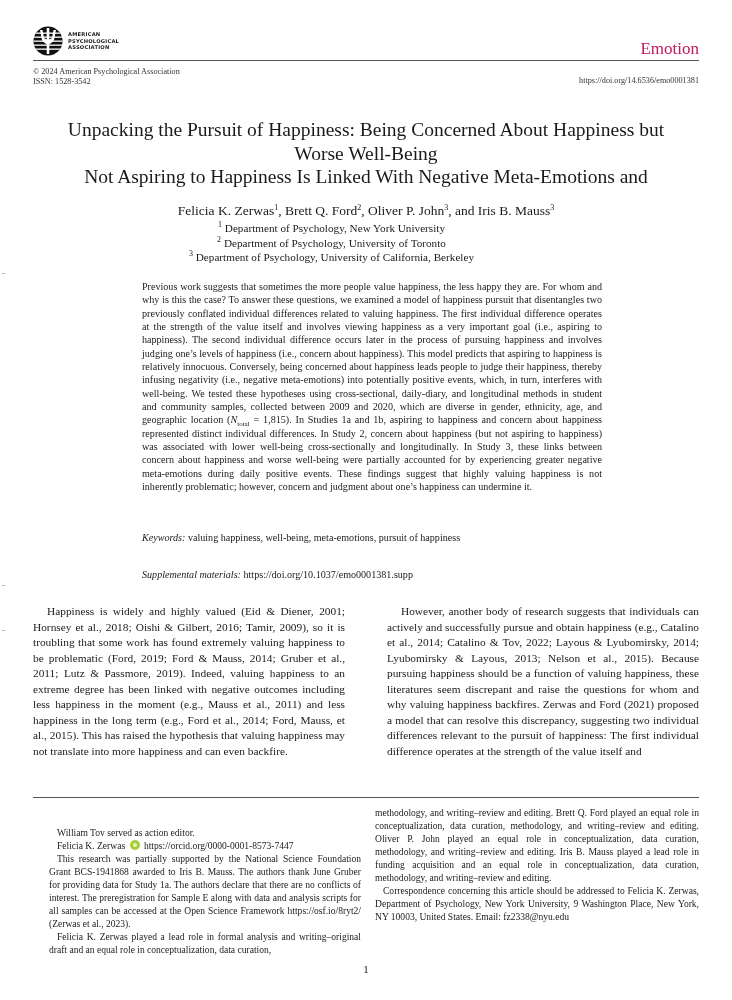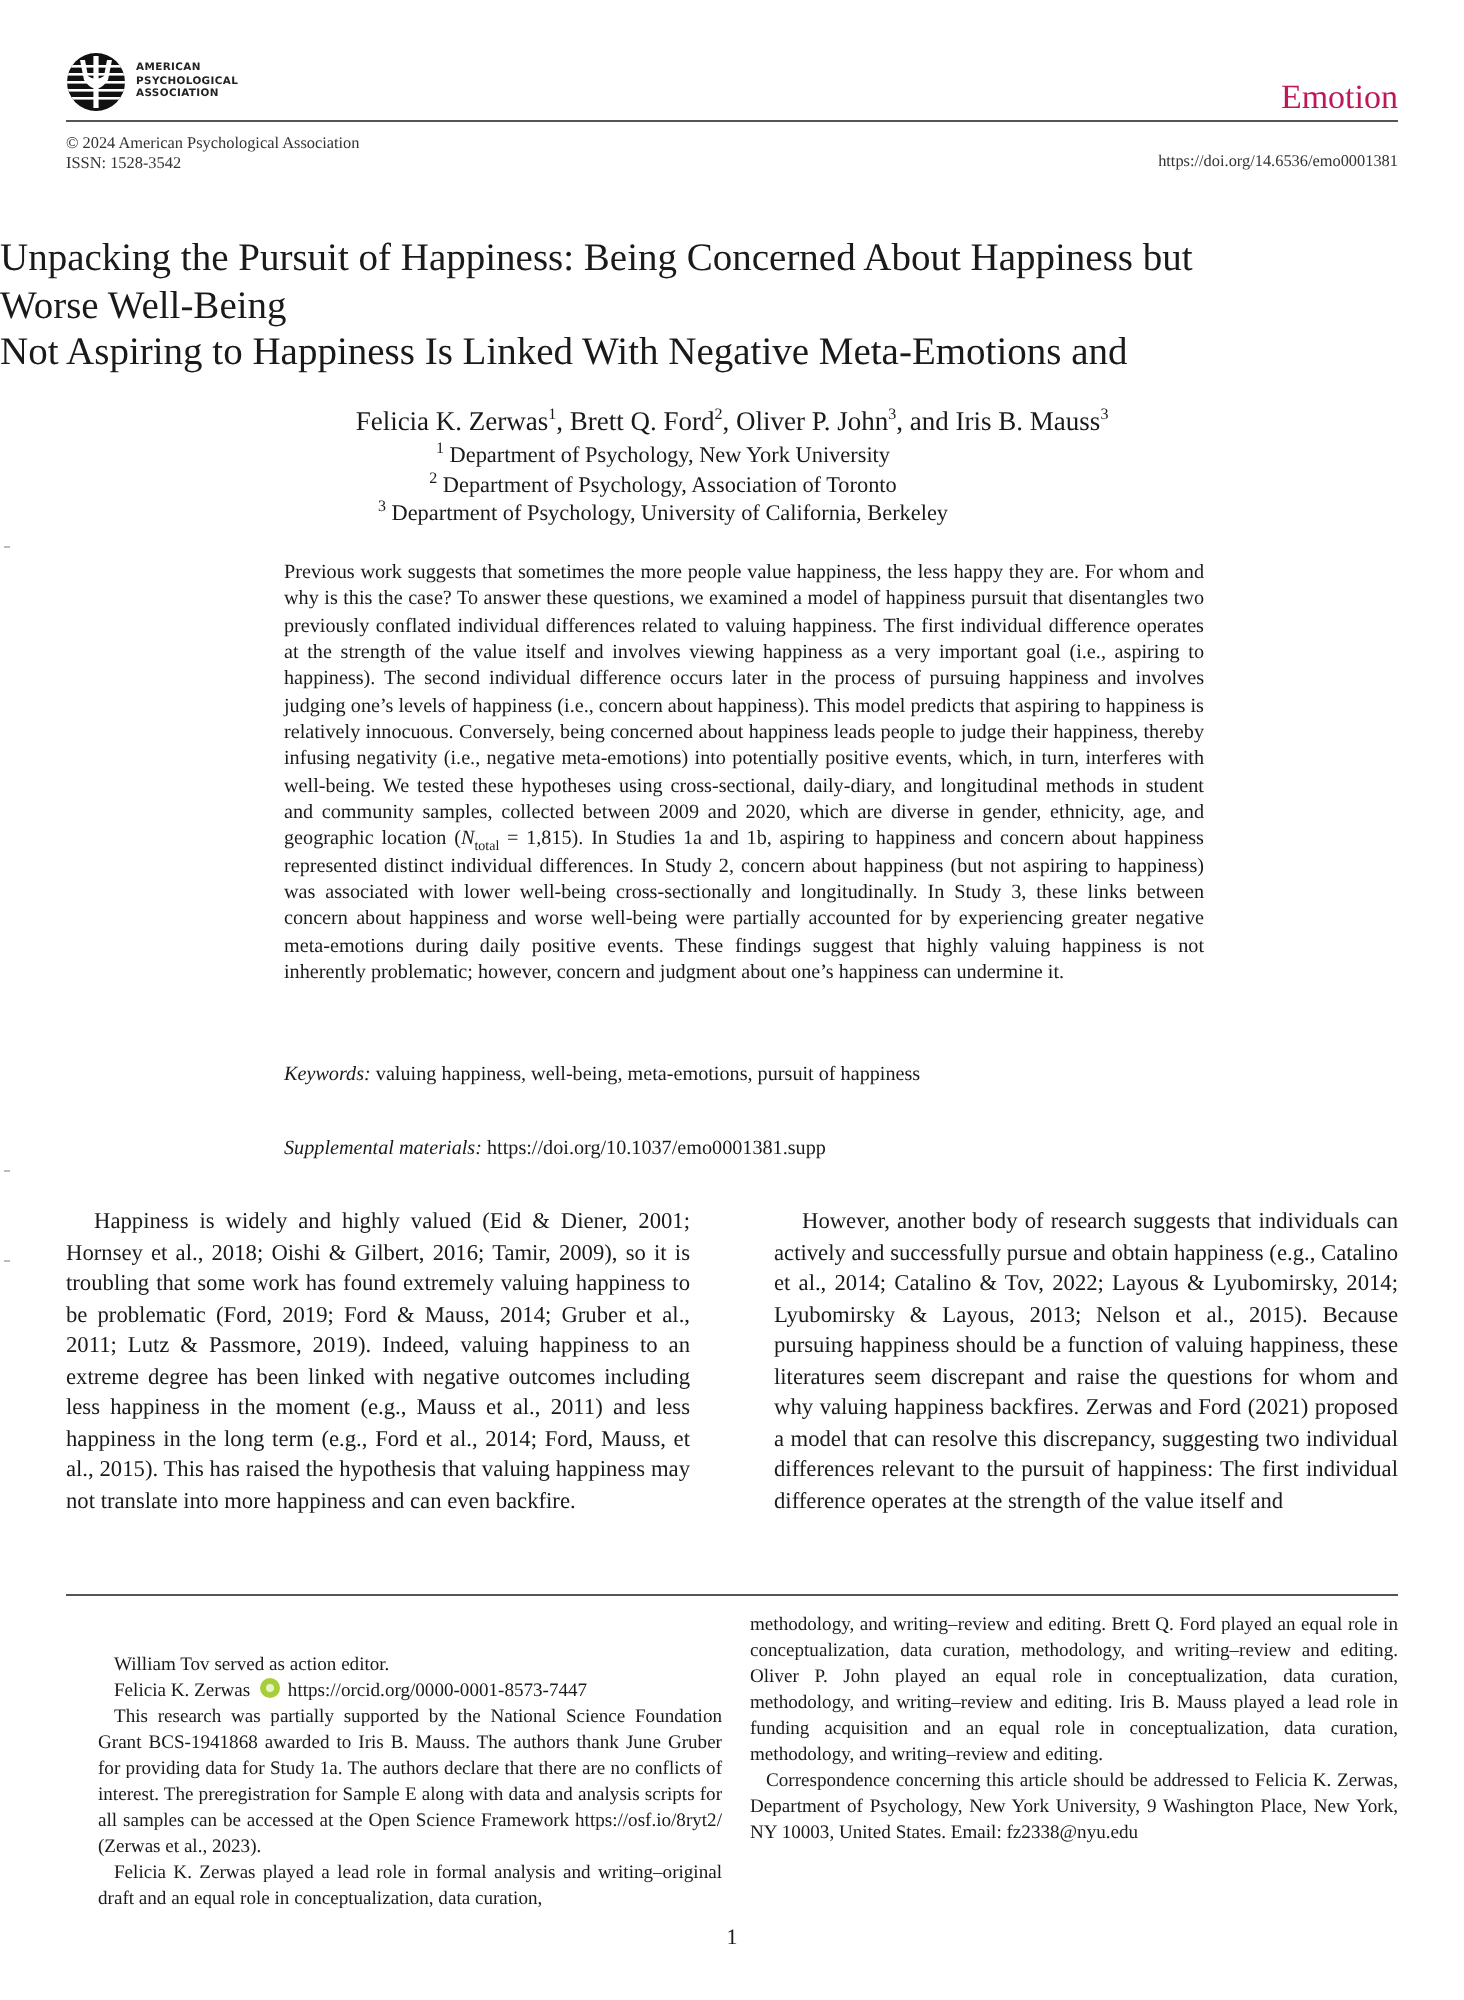--- a/index.html
+++ b/index.html
@@ -8,21 +8,21 @@
 
     .header { position: absolute; left: 33px; top: 26px; width: 666px; height: 34px; }
     .apa-logo { position: absolute; left: 0; top: 0; display: flex; align-items: center; }
     .apa-logo svg { width: 30px; height: 30px; display: block; }
     .apa-wordmark { margin-left: 5px; font-family: "DejaVu Sans", sans-serif; font-weight: bold; font-size: 5.2px; line-height: 6.4px; letter-spacing: 0.2px; color: #222; }
     .journal-name { position: absolute; right: 0; top: 13px; font-size: 17px; color: #be185d; }
     .header-rule { position: absolute; left: 33px; top: 60px; width: 666px; height: 1.3px; background: #555; }
     .copyright { position: absolute; left: 33px; top: 67px; font-size: 8.2px; line-height: 9.5px; color: #333; }
     .doi-top { position: absolute; right: 33px; top: 76px; font-size: 8.2px; color: #333; }
 
-    .title { position: absolute; left: 0; top: 118px; width: 732px; font-size: 19.5px; line-height: 23.5px; color: #1a1a1a; }
+    .title { position: absolute; left: 0; top: 118px; width: 732px; text-align: center; font-size: 19.5px; line-height: 23.5px; color: #1a1a1a; }
     .authors { position: absolute; left: 0; top: 203px; width: 732px; text-align: center; font-size: 13.5px; color: #1a1a1a; }
     .authors sup, .affil sup { font-size: 8px; vertical-align: super; line-height: 0; }
     .affils { position: absolute; left: 0; top: 221px; width: 663px; text-align: center; font-size: 11.2px; line-height: 14.5px; }
 
     .abstract { position: absolute; left: 142px; top: 280px; width: 460px; font-size: 10.1px; line-height: 13.35px; text-align: justify; color: #1a1a1a; }
     .abstract sub { font-size: 7px; vertical-align: sub; line-height: 0; }
     .keywords { position: absolute; left: 142px; top: 532px; width: 460px; font-size: 10.1px; }
     .supp { position: absolute; left: 142px; top: 553px; width: 460px; font-size: 10.1px; margin-top: 16px; }
     .keywords i, .supp i { font-style: italic; }
 
@@ -85,21 +85,21 @@
   <div>Worse Well-Being</div>
   <div>Not Aspiring to Happiness Is Linked With Negative Meta-Emotions and</div>
 </h1>
 
 <div class="authors">
   <span>Felicia K. Zerwas</span><sup>1</sup><span>, </span><span>Brett Q. Ford</span><sup>2</sup><span>, </span><span>Oliver P. John</span><sup>3</sup><span>, and </span><span>Iris B. Mauss</span><sup>3</sup>
 </div>
 
 <div class="affils">
   <div class="affil"><sup>1</sup> <span>Department of Psychology, New York University</span></div>
-  <div class="affil"><sup>2</sup> <span>Department of Psychology, Association of Toronto</span></div>
+  <div class="affil"><sup>2</sup> <span>Department of Psychology, University of Toronto</span></div>
   <div class="affil"><sup>3</sup> <span>Department of Psychology, University of California, Berkeley</span></div>
 </div>
 
 <div class="abstract">
   <span>Previous work suggests that sometimes the more people value happiness, the less happy they are. For whom and why is this the case? To answer these questions, we examined a model of happiness pursuit that disentangles two previously conflated individual differences related to valuing happiness. The first individual difference operates at the strength of the value itself and involves viewing happiness as a very important goal (i.e., aspiring to happiness). The second individual difference occurs later in the process of pursuing happiness and involves judging one’s levels of happiness (i.e., concern about happiness). This model predicts that aspiring to happiness is relatively innocuous. Conversely, being concerned about happiness leads people to judge their happiness, thereby infusing negativity (i.e., negative meta-emotions) into potentially positive events, which, in turn, interferes with well-being. We tested these hypotheses using cross-sectional, daily-diary, and longitudinal methods in student and community samples, collected between 2009 and 2020, which are diverse in gender, ethnicity, age, and geographic location (</span><i>N</i><sub>total</sub><span> = 1,815). In Studies 1a and 1b, aspiring to happiness and concern about happiness represented distinct individual differences. In Study 2, concern about happiness (but not aspiring to happiness) was associated with lower well-being cross-sectionally and longitudinally. In Study 3, these links between concern about happiness and worse well-being were partially accounted for by experiencing greater negative meta-emotions during daily positive events. These findings suggest that highly valuing happiness is not inherently problematic; however, concern and judgment about one’s happiness can undermine it.</span>
 </div>
 <div class="keywords">
   <i>Keywords:</i> <span>valuing happiness, well-being, meta-emotions, pursuit of happiness</span>
 </div>
 <div class="supp">

